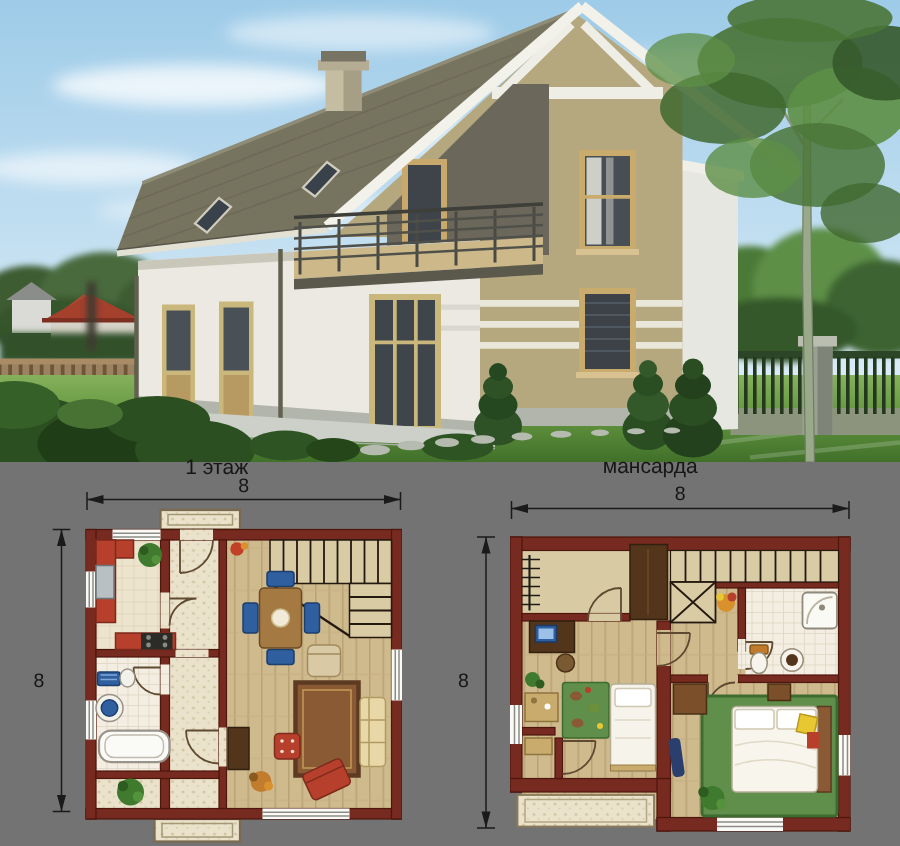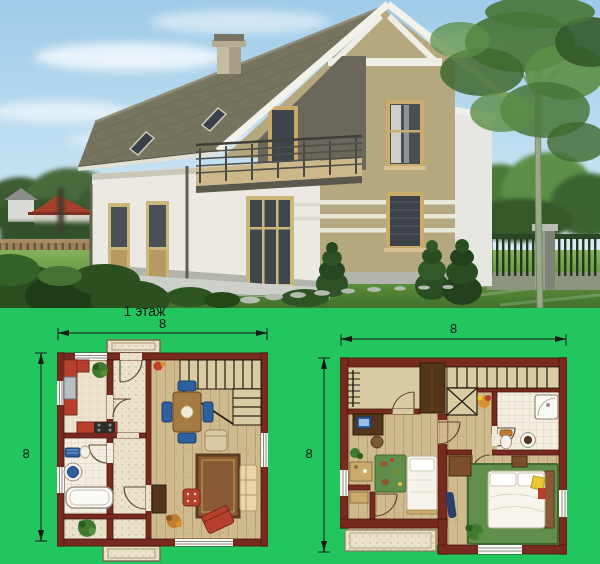--- a/index.html
+++ b/index.html
@@ -1,16 +1,16 @@
 <!DOCTYPE html>
 <html><head>
 <meta charset="utf-8">
 <style>
   html,body{margin:0;padding:0;background:#fff;}
-  .stage{position:relative;width:600px;height:564px;background:#22c55e;overflow:hidden;
+  .stage{position:relative;width:600px;height:564px;background:#737373;overflow:hidden;
          font-family:"Liberation Sans","DejaVu Sans",sans-serif;}
   .stage svg{display:block;}
   .abs{position:absolute;}
   .plan-title{font-size:14px;color:#161616;text-align:center;line-height:15px;}
   .dim-label{font-size:13px;color:#161616;text-align:center;line-height:13px;}
   .dim-svg line,.dim-svg polyline{stroke:#1a1a1a;stroke-width:1;}
   .dim-svg polygon{fill:#1a1a1a;}
 </style>
 </head>
 <body>
@@ -531,20 +531,21 @@
         <circle cx="122" cy="187" r="3" fill="#d8912c"></circle>
       </g>
     </g>
     <g>
       <circle cx="30" cy="191" r="9" fill="#3f7a2e"></circle>
         <circle cx="25" cy="187" r="3.5" fill="#2c5c1f"></circle>
       <circle cx="35" cy="194" r="3.5" fill="#55923c"></circle>
     </g>
   </svg>
 
+  <div class="abs plan-title" style="left:340px;top:303px;width:227px;padding-right:40px;box-sizing:border-box">мансарда</div>
   <div class="abs dim-label" style="left:340px;top:322px;width:227px">8</div>
   <svg class="abs dim-svg" style="left:340px;top:334px" width="227" height="12" viewBox="0 0 227 12">
     <line x1="1" y1="5" x2="226" y2="5"></line>
       <line x1="1" y1="0" x2="1" y2="12"></line>
     <line x1="226" y1="0" x2="226" y2="12"></line>
     <polygon points="1,5 12,2 12,8"></polygon>
       <polygon points="226,5 215,2 215,8"></polygon>
   </svg>
   <div class="abs dim-label" style="left:301px;top:447px;width:16px">8</div>
   <svg class="abs dim-svg" style="left:318px;top:357px" width="12" height="196" viewBox="0 0 12 196">

